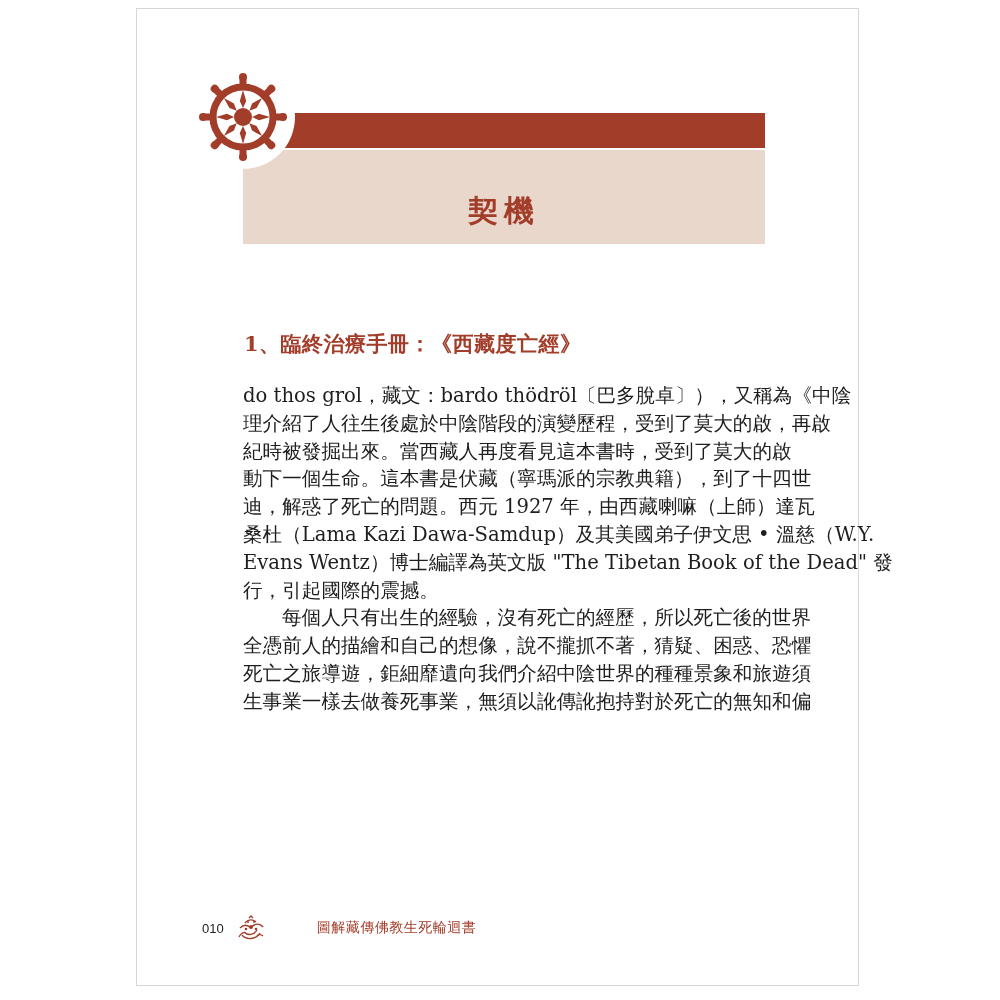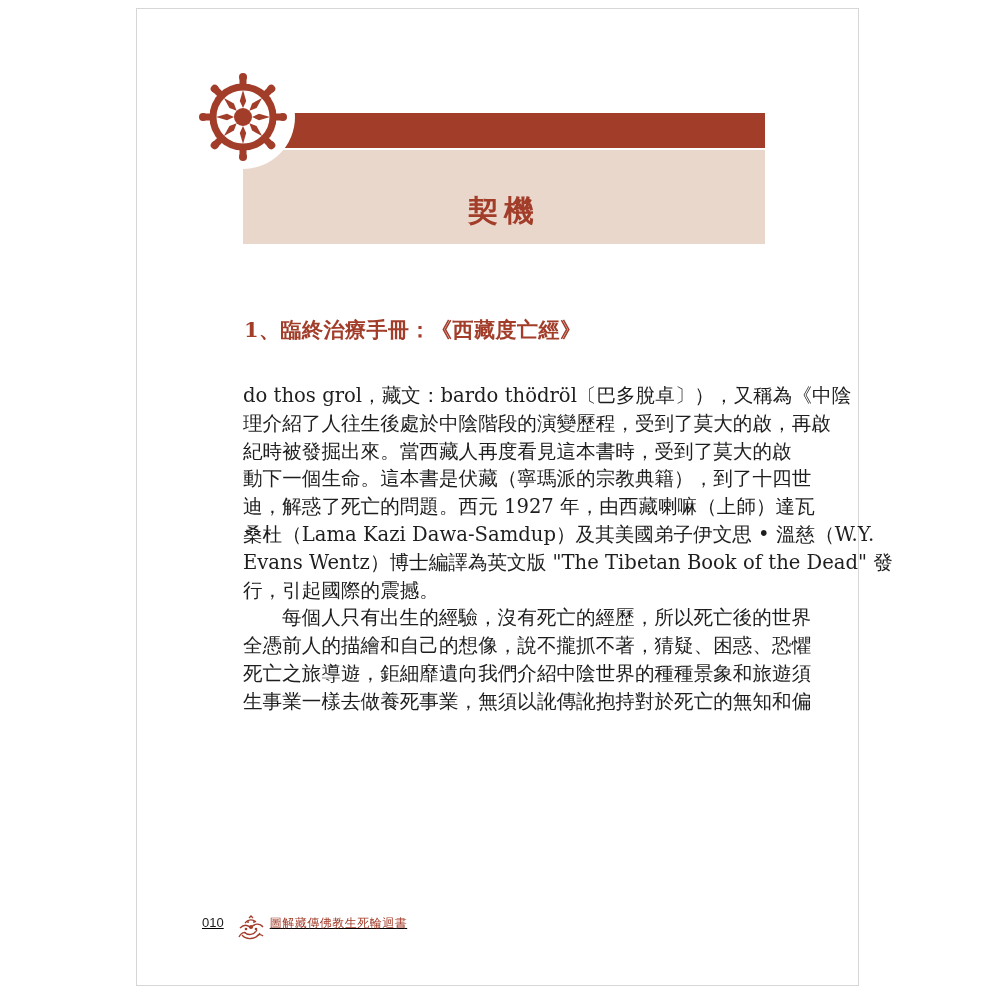--- a/index.html
+++ b/index.html
@@ -23,39 +23,39 @@
   }
   .wheel {
     position:absolute; left:199px; top:73px; width:88px; height:88px;
   }
   .chapter-title {
     position:absolute; left:243px; top:150px; width:522px; height:122px;
     display:flex; align-items:center; justify-content:center;
     color:#a23d2a; font-size:30px; font-weight:bold; letter-spacing:6px;border-radius:9px;
   }
   .section-heading {
-    position:absolute; left:244px; top:316px; font-size:21px; font-weight:bold; color:#a23d2a;
+    position:absolute; left:244px; top:330px; font-size:21px; font-weight:bold; color:#a23d2a;
     letter-spacing:0.5px; white-space:nowrap;text-align:center;
   }
   .body-text {
     position:absolute; left:243px; top:382px; width:527px;
     font-size:19.6px; line-height:27.8px; color:#1e1e1e; text-align:justify;
   }
   .body-text .line { display:block; white-space:nowrap; text-align:justify; text-align-last:justify; height:27.8px; }
   .body-text .line.last { text-align-last:left; }
   .body-text .indent { padding-left:39px; }
   .footer {
-    position:absolute; left:202px; top:915px; display:flex; text-decoration:underline;
+    position:absolute; left:202px; top:915px; display:flex; align-items:center;
   }
   .page-number {
     font-family: "Liberation Sans", sans-serif; font-size:13px; color:#222; margin-right:12px;
   }
   .footer-logo { width:30px; height:26px; margin-right:4px; }
   .book-title {
-    font-family: "DejaVu Sans", "Liberation Sans", sans-serif; font-size:12px; color:#a23d2a; letter-spacing:0.5px;
+    font-family: "DejaVu Sans", "Liberation Sans", sans-serif; font-size:14px; color:#a23d2a; letter-spacing:0.5px;margin-left:47px;
   }
 </style>
 </head>
 <body>
 
 <div class="page"></div>
 
 <div class="red-bar"></div>
 <div class="pink-block"></div>
 

